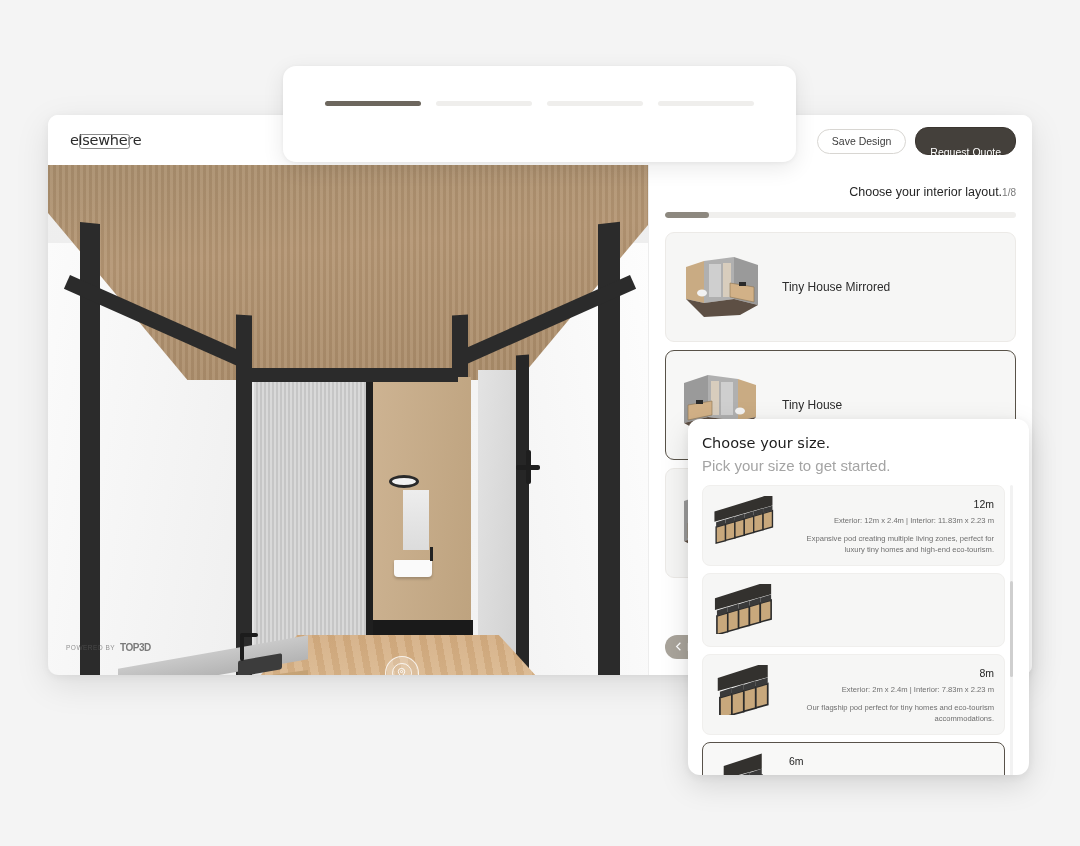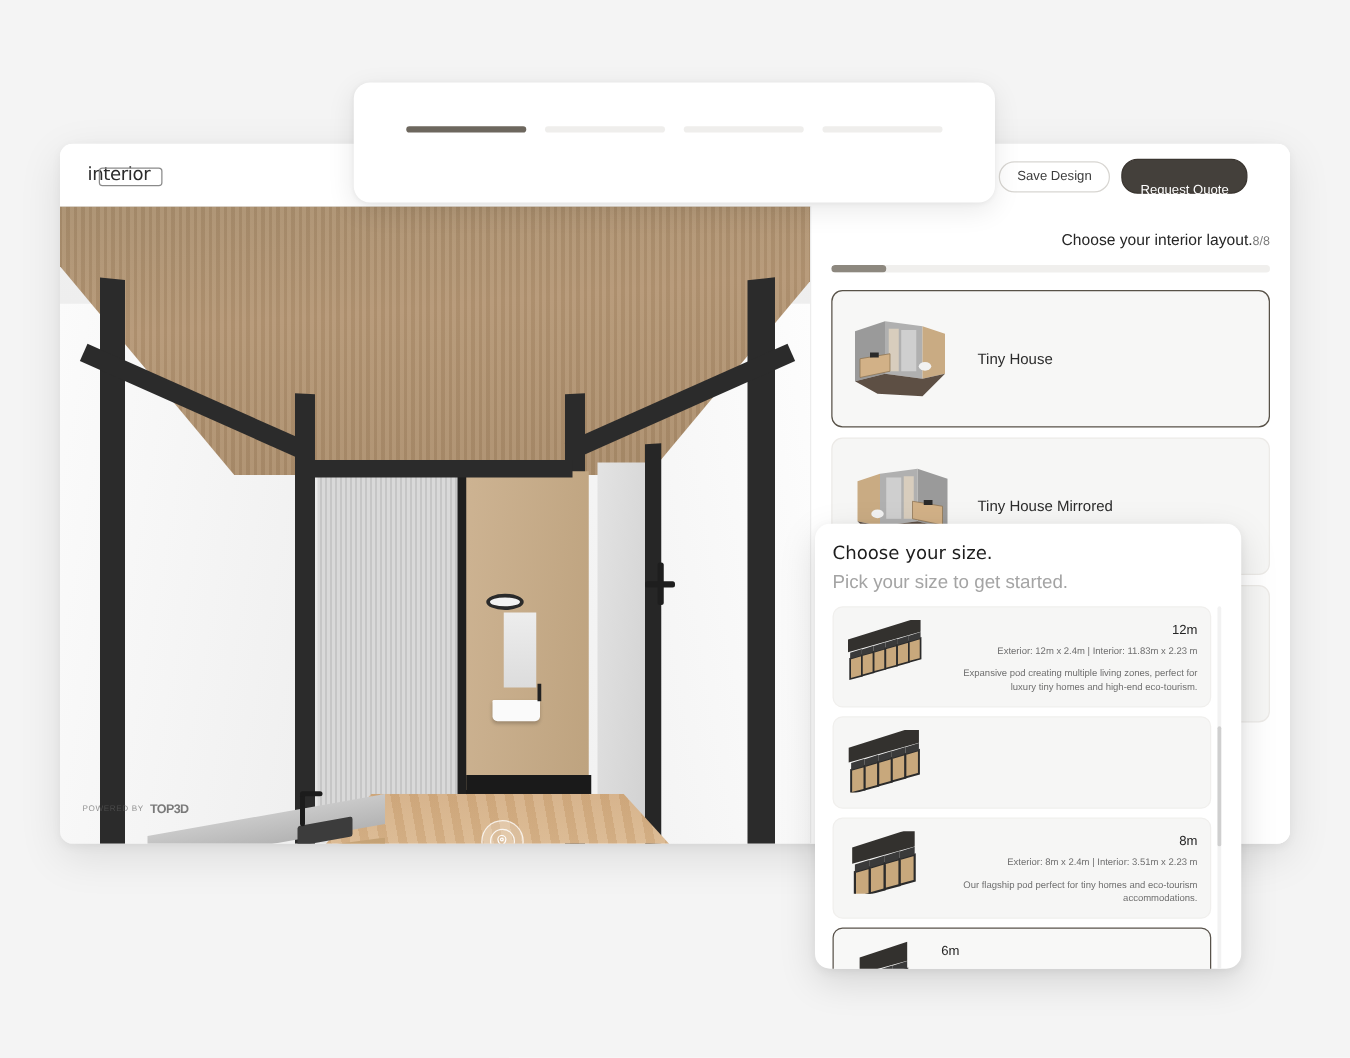--- a/index.html
+++ b/index.html
@@ -36,21 +36,21 @@
     color: #2b2b2b;
     font-family: "DejaVu Sans", sans-serif;
     position: relative;
   }
   .logo-box {
     position: absolute; left: 9px; top: 2px;
     width: 51px; height: 15px;
     border: 1px solid #8a8a8a; border-radius: 3px;
   }
   .header-actions {
-    position: absolute; right: 34px; top: 12px;
+    position: absolute; right: 16px; top: 12px;
     display: flex; gap: 9px; align-items: center;
   }
   .btn-save {
     height: 25px; padding: 0 14px;
     border: 1px solid #d8d6d2; border-radius: 13px;
     background: #fff; color: #3c3c3c;
     font-size: 10.5px; line-height: 23px;
     cursor: pointer;
   }
   .btn-quote {
@@ -232,21 +232,21 @@
     border: 1px solid #ececec; background: #fdfdfd;
     font-family: "DejaVu Sans", sans-serif;
   }
   .tab.active { border: 1.4px solid #55504a; background: #fff; }
   .tab-progress-row { display: flex; gap: 15px; margin-top: 11px; }
   .tab-bar-seg { flex: 1; height: 5px; border-radius: 3px; background: #efeeec; }
   .tab-bar-seg.filled { background: #6d675e; }
 
   
   .size-panel {
-    position: absolute; left: 652px; top: 419px;
+    position: absolute; left: 688px; top: 419px;
     width: 341px; height: 356px;
     background: #fff; border-radius: 12px;
     box-shadow: 0 10px 30px rgba(0,0,0,0.13), 0 2px 8px rgba(0,0,0,0.06);
     padding: 16px 14px 0 14px;
     overflow: hidden;
   }
   .sp-title { font-size: 14.5px; color: #1d1d1d; font-family:"DejaVu Sans",sans-serif;}
   .sp-sub { font-size: 15px; color: #a4a4a4; margin-top: 6px; }
   .sp-list {
     margin-top: 11px; position: relative;
@@ -272,21 +272,21 @@
 </style>
 </head>
 <body>
 
 <div id="root">
 
   <div class="app-window">
 
     <div class="app-header">
       <div class="logo">
-        <span>interior</span>
+        <span>elsewhere</span>
         <span class="logo-box"></span>
       </div>
       <div class="header-actions">
         <button class="btn-save">Save Design</button>
         <button class="btn-quote">Request Quote</button>
       </div>
     </div>
 
     <div class="viewport">
       <div class="vp-bg"></div>
@@ -331,61 +331,61 @@
 
       <div class="watermark">
         <span>POWERED BY</span>
         <span class="wm-logo">TOP3D</span>
       </div>
     </div>
 
     <div class="right-panel">
       <div class="rp-head">
         <div class="rp-title">Choose your interior layout.</div>
-        <div class="rp-step">8/8</div>
+        <div class="rp-step">1/8</div>
       </div>
       <div class="rp-progress">
         <div class="rp-progress-fill" id="step-fill" style="width: 12.5%;"></div>
       </div>
 
       <div class="rp-list" id="layout-list">
+          <div class="layout-card">
+            <div class="thumb-iso"><svg width="86" height="76" viewBox="0 0 86 76">
+    <g transform="scale(-1,1) translate(-86,0)">
+      <polygon points="6,18 30,10 30,52 6,58" fill="#9a9a9a"></polygon>
+      <polygon points="30,10 60,14 60,56 30,52" fill="#b0b0b0"></polygon>
+      <polygon points="60,14 78,20 78,52 60,56" fill="#c9ab83"></polygon>
+      <polygon points="6,58 30,52 60,56 78,52 60,70 24,68" fill="#5d4f44"></polygon>
+      <rect x="33" y="16" width="8" height="34" fill="#d8cdbd"></rect>
+      <rect x="43" y="17" width="12" height="33" fill="#cfcfcf"></rect>
+      <polygon points="10,40 34,36 34,50 10,55" fill="#d2b187" stroke="#8c7352" stroke-width="0.6"></polygon>
+      <rect x="18" y="35" width="7" height="4" fill="#2a2a2a"></rect>
+      <ellipse cx="62" cy="46" rx="5" ry="3.5" fill="#f2f2f2"></ellipse>
+    </g>
+  </svg></div>
+    <div class="lc-label">Tiny House Mirrored</div>
+          </div>
           <div class="layout-card selected">
             <div class="thumb-iso"><svg width="86" height="76" viewBox="0 0 86 76">
     <g transform="">
       <polygon points="6,18 30,10 30,52 6,58" fill="#9a9a9a"></polygon>
       <polygon points="30,10 60,14 60,56 30,52" fill="#b0b0b0"></polygon>
       <polygon points="60,14 78,20 78,52 60,56" fill="#c9ab83"></polygon>
       <polygon points="6,58 30,52 60,56 78,52 60,70 24,68" fill="#5d4f44"></polygon>
       <rect x="33" y="16" width="8" height="34" fill="#d8cdbd"></rect>
       <rect x="43" y="17" width="12" height="33" fill="#cfcfcf"></rect>
       <polygon points="10,40 34,36 34,50 10,55" fill="#d2b187" stroke="#8c7352" stroke-width="0.6"></polygon>
       <rect x="18" y="35" width="7" height="4" fill="#2a2a2a"></rect>
       <ellipse cx="62" cy="46" rx="5" ry="3.5" fill="#f2f2f2"></ellipse>
     </g>
   </svg></div>
     <div class="lc-label">Tiny House</div>
           </div>
           <div class="layout-card">
             <div class="thumb-iso"><svg width="86" height="76" viewBox="0 0 86 76">
-    <g transform="scale(-1,1) translate(-86,0)">
-      <polygon points="6,18 30,10 30,52 6,58" fill="#9a9a9a"></polygon>
-      <polygon points="30,10 60,14 60,56 30,52" fill="#b0b0b0"></polygon>
-      <polygon points="60,14 78,20 78,52 60,56" fill="#c9ab83"></polygon>
-      <polygon points="6,58 30,52 60,56 78,52 60,70 24,68" fill="#5d4f44"></polygon>
-      <rect x="33" y="16" width="8" height="34" fill="#d8cdbd"></rect>
-      <rect x="43" y="17" width="12" height="33" fill="#cfcfcf"></rect>
-      <polygon points="10,40 34,36 34,50 10,55" fill="#d2b187" stroke="#8c7352" stroke-width="0.6"></polygon>
-      <rect x="18" y="35" width="7" height="4" fill="#2a2a2a"></rect>
-      <ellipse cx="62" cy="46" rx="5" ry="3.5" fill="#f2f2f2"></ellipse>
-    </g>
-  </svg></div>
-    <div class="lc-label">Tiny House Mirrored</div>
-          </div>
-          <div class="layout-card">
-            <div class="thumb-iso"><svg width="86" height="76" viewBox="0 0 86 76">
     <g transform="">
       <polygon points="6,18 30,10 30,52 6,58" fill="#9a9a9a"></polygon>
       <polygon points="30,10 60,14 60,56 30,52" fill="#b0b0b0"></polygon>
       <polygon points="60,14 78,20 78,52 60,56" fill="#c9ab83"></polygon>
       <polygon points="6,58 30,52 60,56 78,52 60,70 24,68" fill="#5d4f44"></polygon>
       <rect x="33" y="16" width="8" height="34" fill="#d8cdbd"></rect>
       <rect x="43" y="17" width="12" height="33" fill="#cfcfcf"></rect>
       <polygon points="10,40 34,36 34,50 10,55" fill="#d2b187" stroke="#8c7352" stroke-width="0.6"></polygon>
       <rect x="18" y="35" width="7" height="4" fill="#2a2a2a"></rect>
       <ellipse cx="62" cy="46" rx="5" ry="3.5" fill="#f2f2f2"></ellipse>
@@ -494,21 +494,21 @@
       <polygon points="28,23.6 39,20.400000000000002 39,39.6 28,42.6" fill="#c8a87c" stroke="#2b2b2b" stroke-width="1.6"></polygon>
       <polygon points="28,23.6 39,20.400000000000002 39,14.600000000000001 28,18.1" fill="#3a3a3a"></polygon>
     </g>
                 <g>
       <polygon points="39,20.4 50,17.2 50,36.4 39,39.4" fill="#c8a87c" stroke="#2b2b2b" stroke-width="1.6"></polygon>
       <polygon points="39,20.4 50,17.2 50,11.399999999999999 39,14.899999999999999" fill="#3a3a3a"></polygon>
     </g>
   </svg></div>
     <div class="sc-body">
       <div class="sc-name">8m</div>
-      <div class="sc-dims">Exterior: 8m x 2.4m | Interior:  3.51m x 2.23 m</div>
+      <div class="sc-dims">Exterior: 2m x 2.4m | Interior:  7.83m x 2.23 m</div>
       <div class="sc-desc">Our flagship pod perfect for tiny homes and eco-tourism accommodations.</div>
     </div>
           </div>
           <div class="size-card selected">
             <div class="sc-thumb"><svg width="70" height="50" viewBox="0 0 49 46">
     <polygon points="4,24 39,14.399999999999999 39,0.3999999999999986 4,12" fill="#33312e"></polygon>
     <g>
       <polygon points="6,30 17,26.8 17,46 6,49" fill="#c8a87c" stroke="#2b2b2b" stroke-width="1.6"></polygon>
       <polygon points="6,30 17,26.8 17,21 6,24.5" fill="#3a3a3a"></polygon>
     </g>

